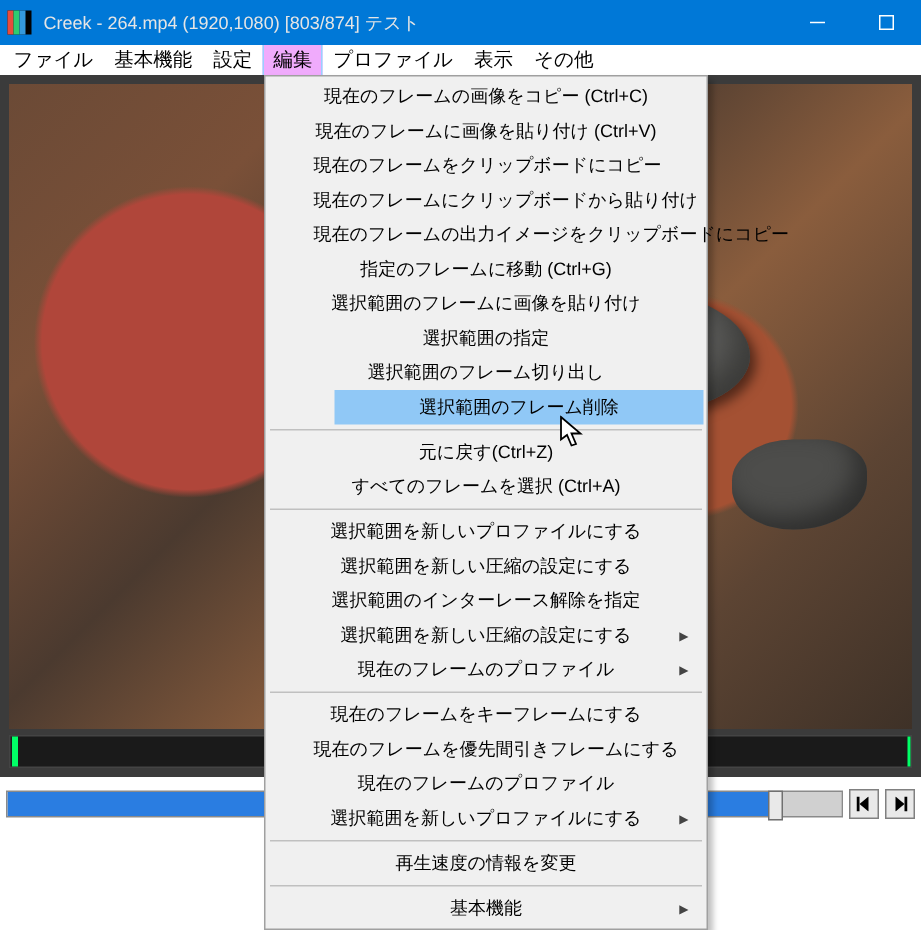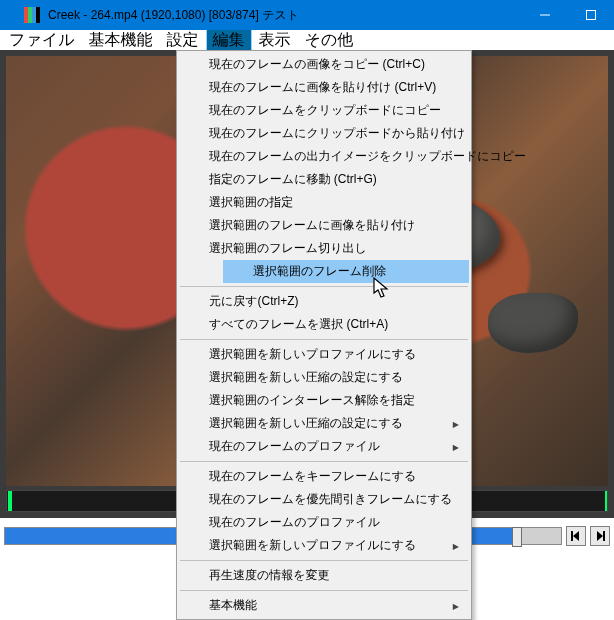--- a/index.html
+++ b/index.html
@@ -9,24 +9,24 @@
     background: #fff;
     width: 614px;
     height: 620px;
     overflow: hidden;
     position: relative;
   }
   
   .titlebar {
     height: 30px;
     background: #0078d7;
-    color: #000000;
+    color: #e5e5e5;
     display: flex;
     align-items: center;
-    padding-left: 24px;
+    padding-left: 5px;
     position: relative;
   }
   .titlebar .appicon {
     width: 16px; height: 16px;
     background: #000;
     margin-right: 8px;
     display: flex;
   }
   .titlebar .appicon span {
     display:block;
@@ -43,26 +43,26 @@
   .menubar {
     height: 20px;
     background: #fff;
     display:flex;
     align-items:center;
     padding-left: 2px;
     border-bottom: 0;
   }
   .menuitem {
     padding: 2px 7px;
-    font-size: 16px;
+    font-size: 13px;
     color:#000;
     white-space: nowrap;
   }
   .menuitem.open {
-    background: #0369a1;
+    background: #f0abfc;
     border: 1px solid #99d1ff;
     padding: 1px 6px;
   }
   
   .video-wrap {
     position:relative;
     background:#3b3b3b;
     padding:6px;
   }
   .video {
@@ -130,20 +130,21 @@
   .dropdown {
     position:absolute;
     top:50px;
     left:176px;
     width:296px;
     background:#f0f0f0;
     border:1px solid #a0a0a0;
     box-shadow: 3px 3px 4px rgba(0,0,0,0.25);
     padding:2px;
     z-index:10;
+    text-align:center;
   }
   .dd-item {
     padding: 3px 30px 3px 30px;
     font-size:12px;
     color:#000;
     white-space:nowrap;
     position:relative;
   }
   .dd-item.highlight {
     background:#90c8f6;
@@ -192,20 +193,21 @@
         </svg>
     </div>
   </div>
 </div>
 
 <div class="menubar">
   <div class="menuitem">ファイル</div>
   <div class="menuitem">基本機能</div>
   <div class="menuitem">設定</div>
   <div class="menuitem open">編集</div>
+  <div class="menuitem">プロファイル</div>
   <div class="menuitem">表示</div>
   <div class="menuitem">その他</div>
 </div>
 
 <div class="video-wrap">
   <div class="video">
     <div class="rock1"></div>
       <div class="rock2"></div>
       <div class="rock3"></div>
   </div>
@@ -233,22 +235,22 @@
   </div>
 </div>
 
 <div class="dropdown" id="dropdown">
     <div class="dd-item">現在のフレームの画像をコピー (Ctrl+C)</div>
     <div class="dd-item">現在のフレームに画像を貼り付け (Ctrl+V)</div>
     <div class="dd-item">現在のフレームをクリップボードにコピー</div>
     <div class="dd-item">現在のフレームにクリップボードから貼り付け</div>
     <div class="dd-item">現在のフレームの出力イメージをクリップボードにコピー</div>
     <div class="dd-item">指定のフレームに移動 (Ctrl+G)</div>
+    <div class="dd-item">選択範囲のフレームに画像を貼り付け</div>
     <div class="dd-item">選択範囲の指定</div>
-    <div class="dd-item">選択範囲のフレームに画像を貼り付け</div>
     <div class="dd-item">選択範囲のフレーム切り出し</div>
     <div class="dd-item highlight">選択範囲のフレーム削除</div>
     <div class="dd-sep"></div>
     <div class="dd-item">元に戻す(Ctrl+Z)</div>
     <div class="dd-item">すべてのフレームを選択 (Ctrl+A)</div>
     <div class="dd-sep"></div>
     <div class="dd-item">選択範囲を新しいプロファイルにする</div>
     <div class="dd-item">選択範囲を新しい圧縮の設定にする</div>
     <div class="dd-item">選択範囲のインターレース解除を指定</div>
     <div class="dd-item has-sub">選択範囲を新しい圧縮の設定にする</div>

